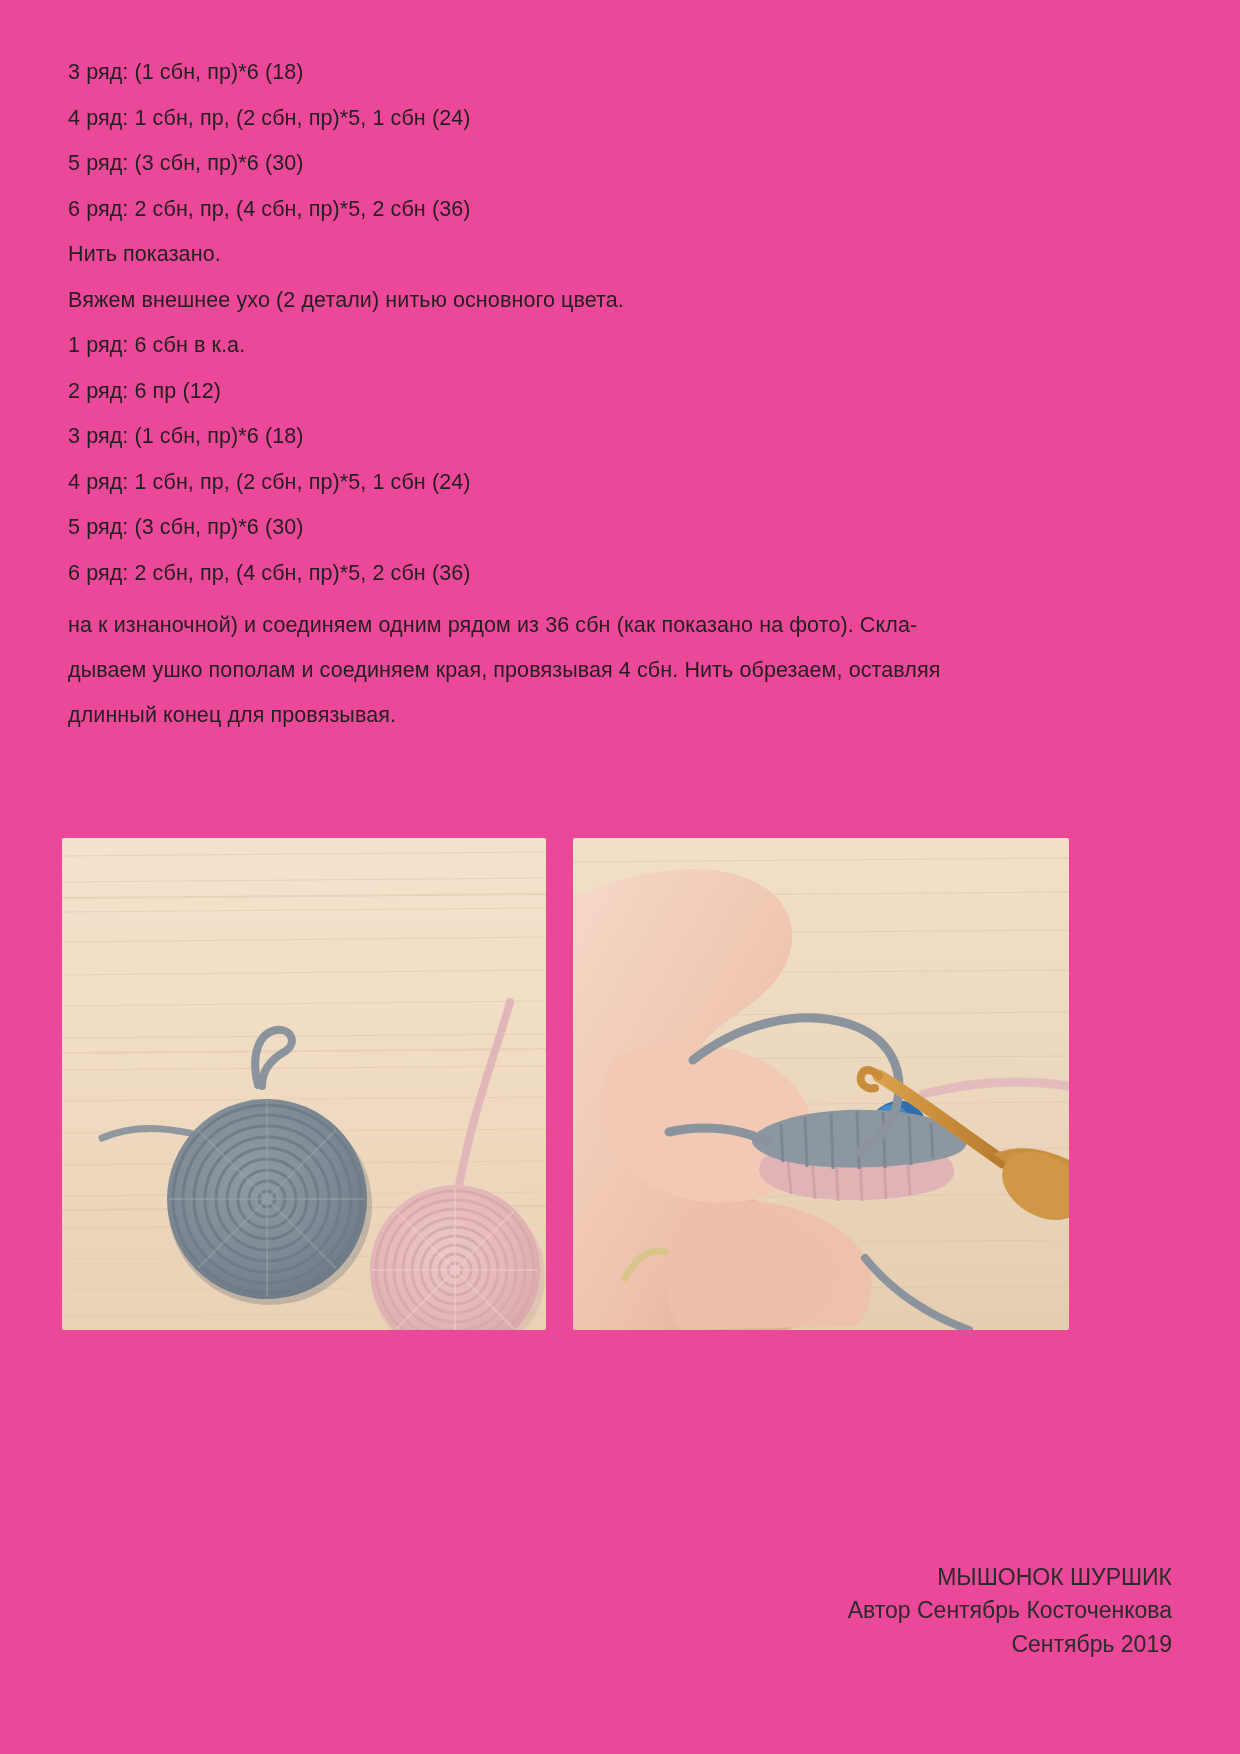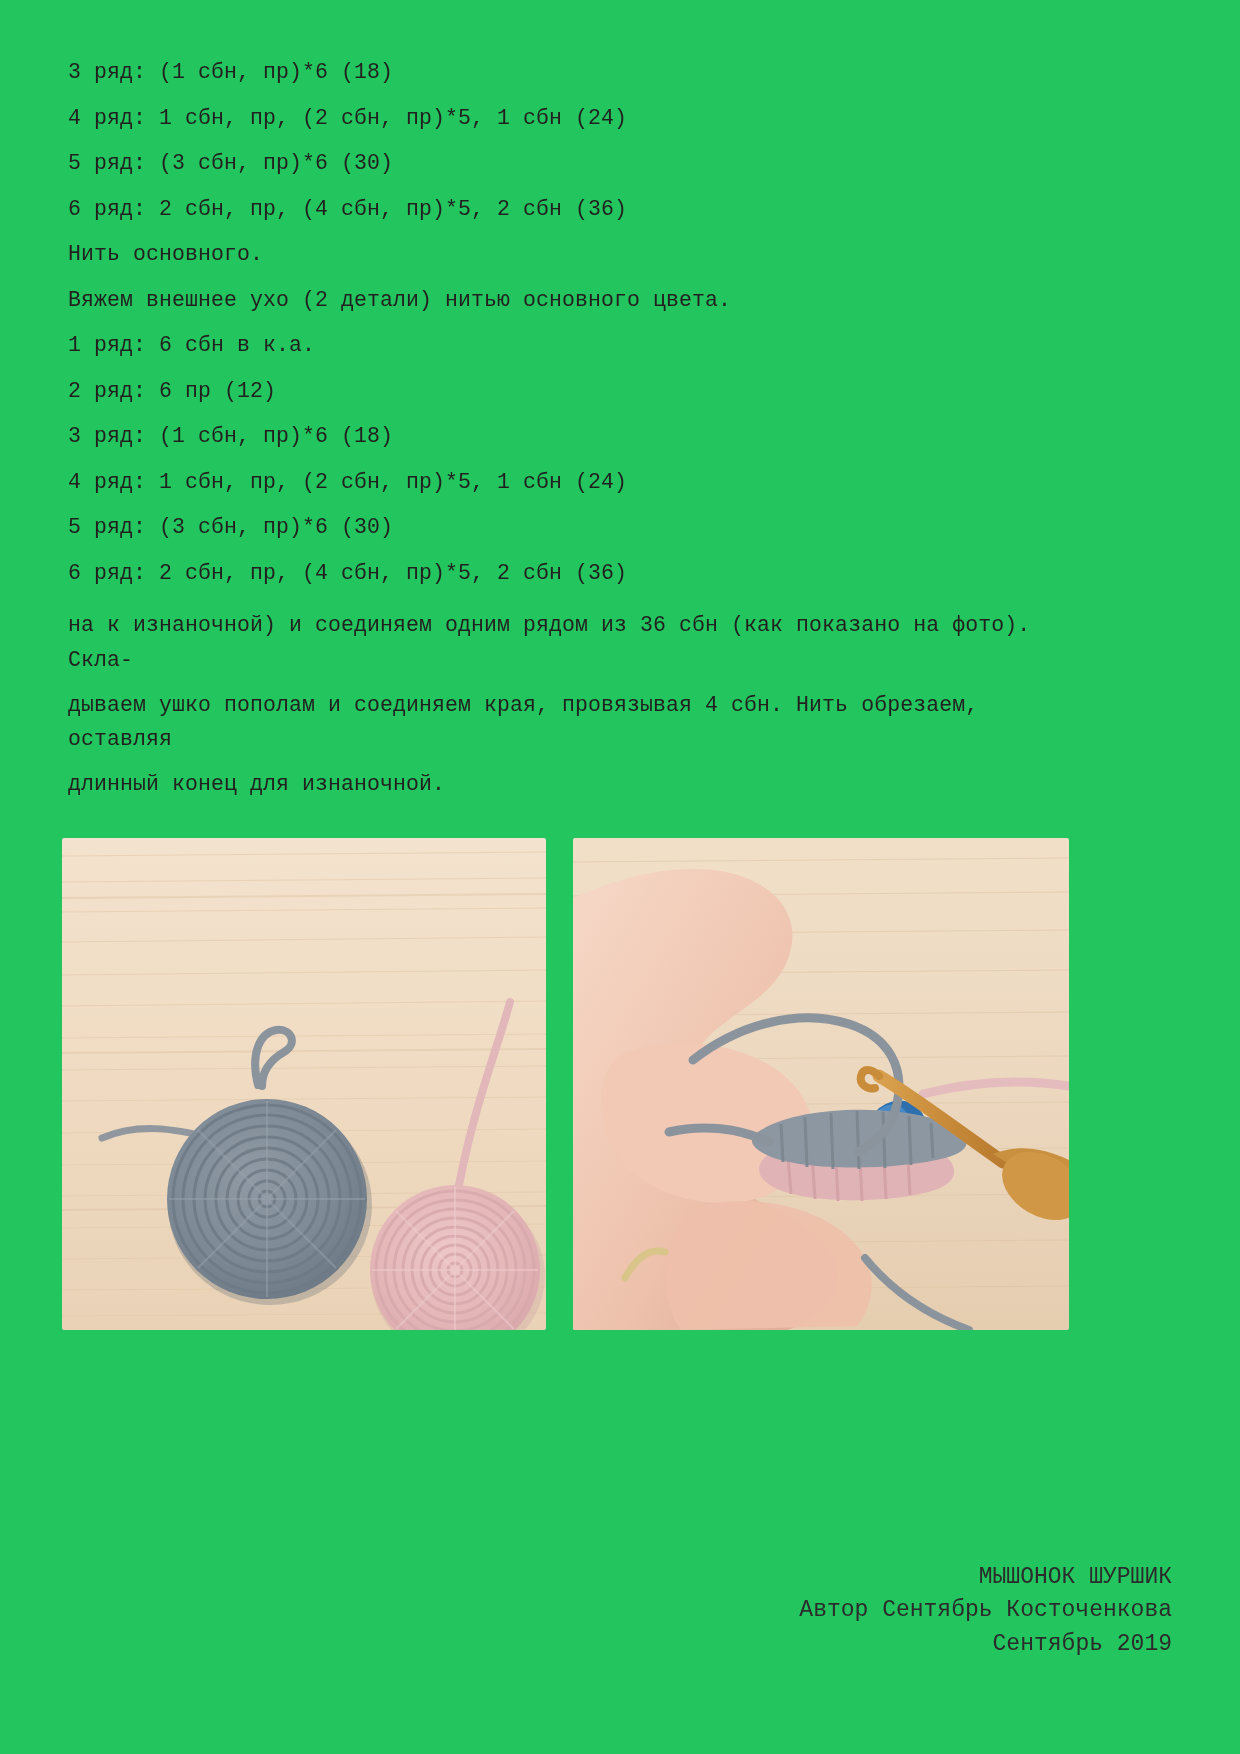--- a/index.html
+++ b/index.html
@@ -4,22 +4,22 @@
 <style>
   html, body {
     margin: 0;
     padding: 0;
     background: #ffffff;
   }
   .page {
     position: relative;
     width: 1240px;
     height: 1754px;
-    background: #22c55e;
-    font-family: Liberation Mono, monospace;
+    background: #ec4899;
+    font-family: Liberation Sans, sans-serif;
     color: #231f20;
     overflow: hidden;
   }
   .content {
     position: absolute;
     left: 68px;
     top: 62px;
     width: 1000px;
   }
   .para {
@@ -80,31 +80,31 @@
 </head>
 <body>
 
 <div class="page">
 
   <div class="content">
     <p class="para">3 ряд: (1 сбн, пр)*6 (18)</p>
     <p class="para">4 ряд: 1 сбн, пр, (2 сбн, пр)*5, 1 сбн (24)</p>
     <p class="para">5 ряд: (3 сбн, пр)*6 (30)</p>
     <p class="para">6 ряд: 2 сбн, пр, (4 сбн, пр)*5, 2 сбн (36)</p>
-    <p class="para">Нить основного.</p>
+    <p class="para">Нить показано.</p>
     <p class="para">Вяжем внешнее ухо (2 детали) нитью основного цвета.</p>
     <p class="para">1 ряд: 6 сбн в к.а.</p>
     <p class="para">2 ряд: 6 пр (12)</p>
     <p class="para">3 ряд: (1 сбн, пр)*6 (18)</p>
     <p class="para">4 ряд: 1 сбн, пр, (2 сбн, пр)*5, 1 сбн (24)</p>
     <p class="para">5 ряд: (3 сбн, пр)*6 (30)</p>
     <p class="para">6 ряд: 2 сбн, пр, (4 сбн, пр)*5, 2 сбн (36)</p>
     <p class="para block">на к изнаночной) и соединяем одним рядом из 36 сбн (как показано на фото). Скла-</p>
     <p class="para block">дываем ушко пополам и соединяем края, провязывая 4 сбн. Нить обрезаем, оставляя</p>
-    <p class="para block-last">длинный конец для изнаночной.</p>
+    <p class="para block-last">длинный конец для провязывая.</p>
   </div>
 
   <div class="photos">
 
     <div class="photo photo-left">
       <svg viewBox="0 0 484 492" preserveAspectRatio="none">
         <defs>
           <linearGradient id="woodL" x1="0" y1="0" x2="0" y2="1">
             <stop offset="0%" stop-color="#f3e2cd"></stop>
             <stop offset="45%" stop-color="#f0dcc3"></stop>

